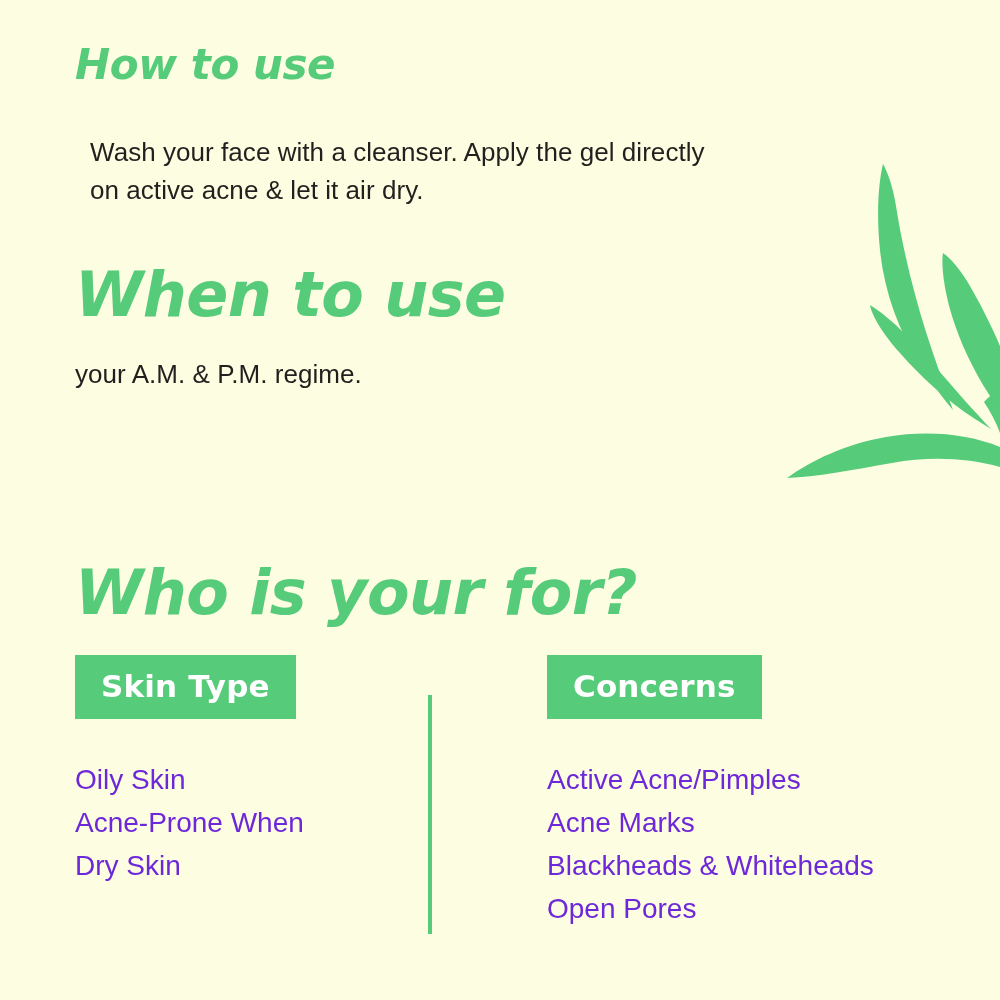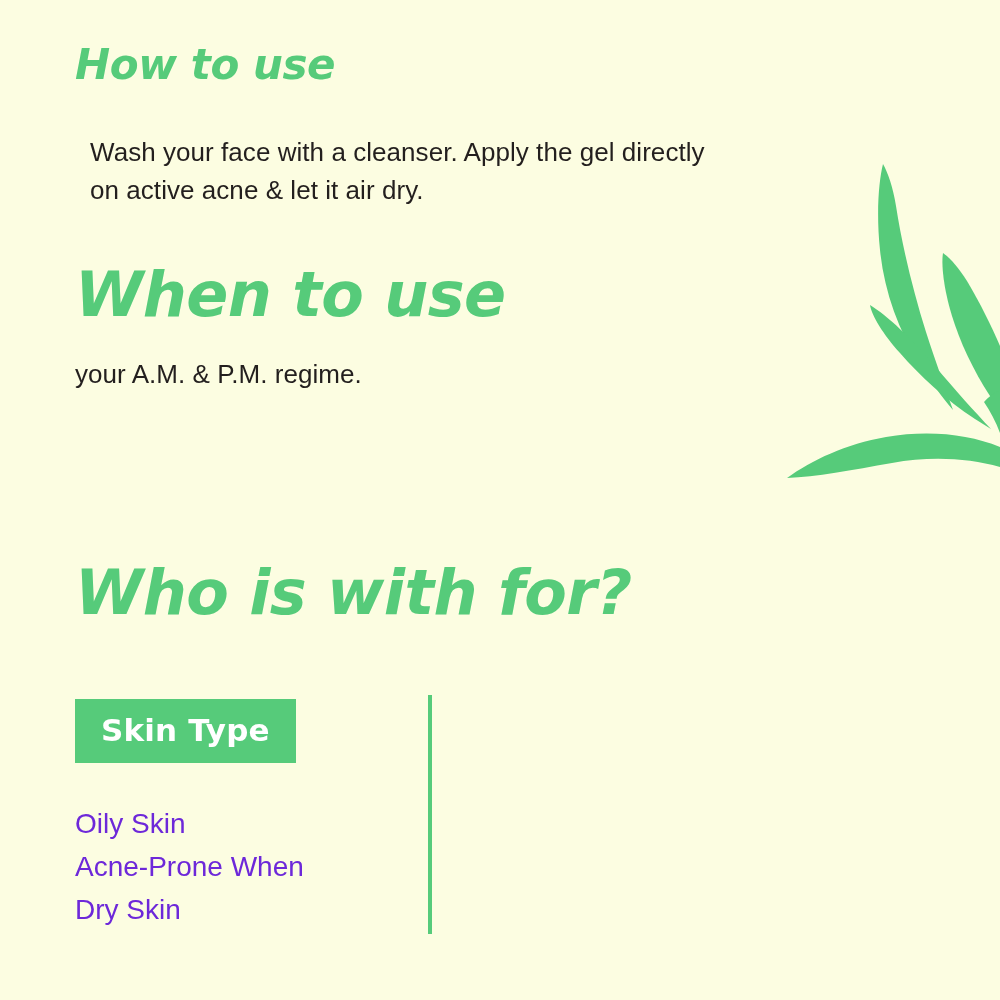--- a/index.html
+++ b/index.html
@@ -94,21 +94,21 @@
 
   
   #audience-block {
     position: absolute;
     left: 0;
     top: 655px;
     width: 1000px;
     height: 290px;
   }
 
-  .audience-column { position: absolute; top: 0; margin-top: 44px; }
+  .audience-column { position: absolute; top: 0; }
   #column-skin-type { left: 75px; }
   #column-concerns  { left: 547px; }
 
   .column-badge {
     display: inline-block;
     background: #56CB7A;
     color: #FFFFFF;
     font-family: "DejaVu Sans", sans-serif;
     font-weight: bold;
     font-size: 31px;
@@ -174,30 +174,39 @@
     <span class="copy-line">Wash your face with a cleanser. Apply the gel directly</span>
     <span class="copy-line">on active acne &amp; let it air dry.</span>
   </p>
 
   <h2 id="heading-when" class="section-heading">When to use</h2>
 
   <p id="copy-when" class="body-copy">
     <span class="copy-line">your A.M. &amp; P.M. regime.</span>
   </p>
 
-  <h2 id="heading-who" class="section-heading">Who is with for?</h2>
+  <h2 id="heading-who" class="section-heading">Who is your for?</h2>
 
   <div id="audience-block">
 
     <div id="column-divider"></div>
 
     <div id="column-skin-type" class="audience-column">
       <div class="column-badge">Skin Type</div>
       <ul class="column-list">
         <li>Oily Skin</li>
         <li>Acne-Prone When</li>
         <li>Dry Skin</li>
       </ul>
     </div>
 
+    <div id="column-concerns" class="audience-column">
+      <div class="column-badge">Concerns</div>
+      <ul class="column-list">
+        <li>Active Acne/Pimples</li>
+        <li>Acne Marks</li>
+        <li>Blackheads &amp; Whiteheads</li>
+        <li>Open Pores</li>
+      </ul>
+    </div>
 
   </div>
 </div>
 
 </body></html>

